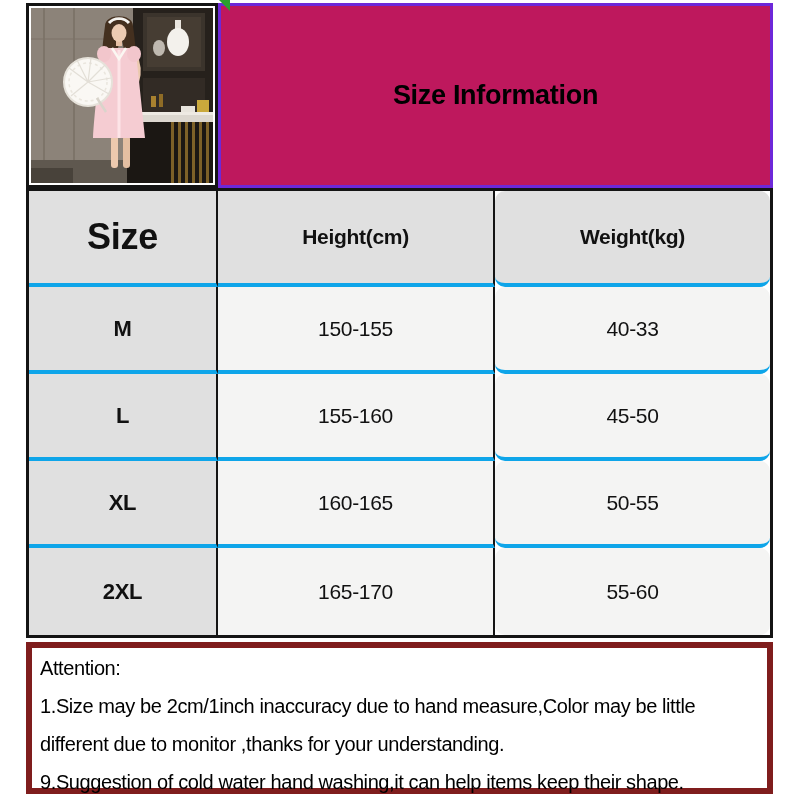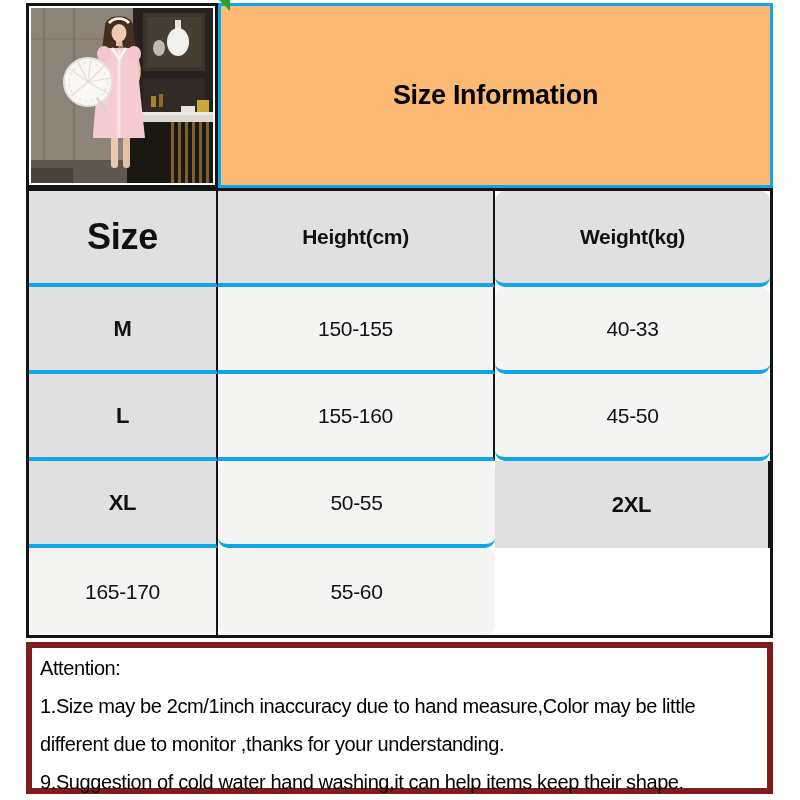--- a/index.html
+++ b/index.html
@@ -8,21 +8,21 @@
     font-family:"Liberation Sans",sans-serif;color:#111;overflow:hidden;
   }
   
   .photo-frame{
     position:absolute;left:26px;top:3px;width:192px;height:185px;
     border:3px solid #141414;background:#ffffff;padding:2px;box-sizing:border-box;
   }
   .photo-frame svg{display:block;width:100%;height:100%;}
   .title-box{
     position:absolute;left:218px;top:3px;width:555px;height:185px;
-    border:3px solid #0ea5e9;background:#fdba74;box-sizing:border-box;
+    border:3px solid #6d28d9;background:#be185d;box-sizing:border-box;
     display:flex;align-items:center;justify-content:center;
   }
   .title-text{
     font-size:27px;font-weight:bold;letter-spacing:-0.3px;color:#000;
   }
   .corner-triangle{
     position:absolute;left:219px;top:0;width:0;height:0;z-index:3;
     border-top:11px solid #2aa12e;border-left:11px solid transparent;
   }
   
@@ -133,20 +133,21 @@
 
   <div class="cell gray c-size">M</div>
   <div class="cell c-val">150-155</div>
   <div class="cell c-val last-col">40-33</div>
 
   <div class="cell gray c-size">L</div>
   <div class="cell c-val">155-160</div>
   <div class="cell c-val last-col">45-50</div>
 
   <div class="cell gray c-size">XL</div>
+  <div class="cell c-val">160-165</div>
   <div class="cell c-val last-col">50-55</div>
 
   <div class="cell gray c-size last-row">2XL</div>
   <div class="cell c-val last-row">165-170</div>
   <div class="cell c-val last-col last-row">55-60</div>
 </div>
 
 <div class="attention-box">
   <div class="attention-line">Attention:</div>
   <div class="attention-line">1.Size may be 2cm/1inch inaccuracy due to hand measure,Color may be little</div>

